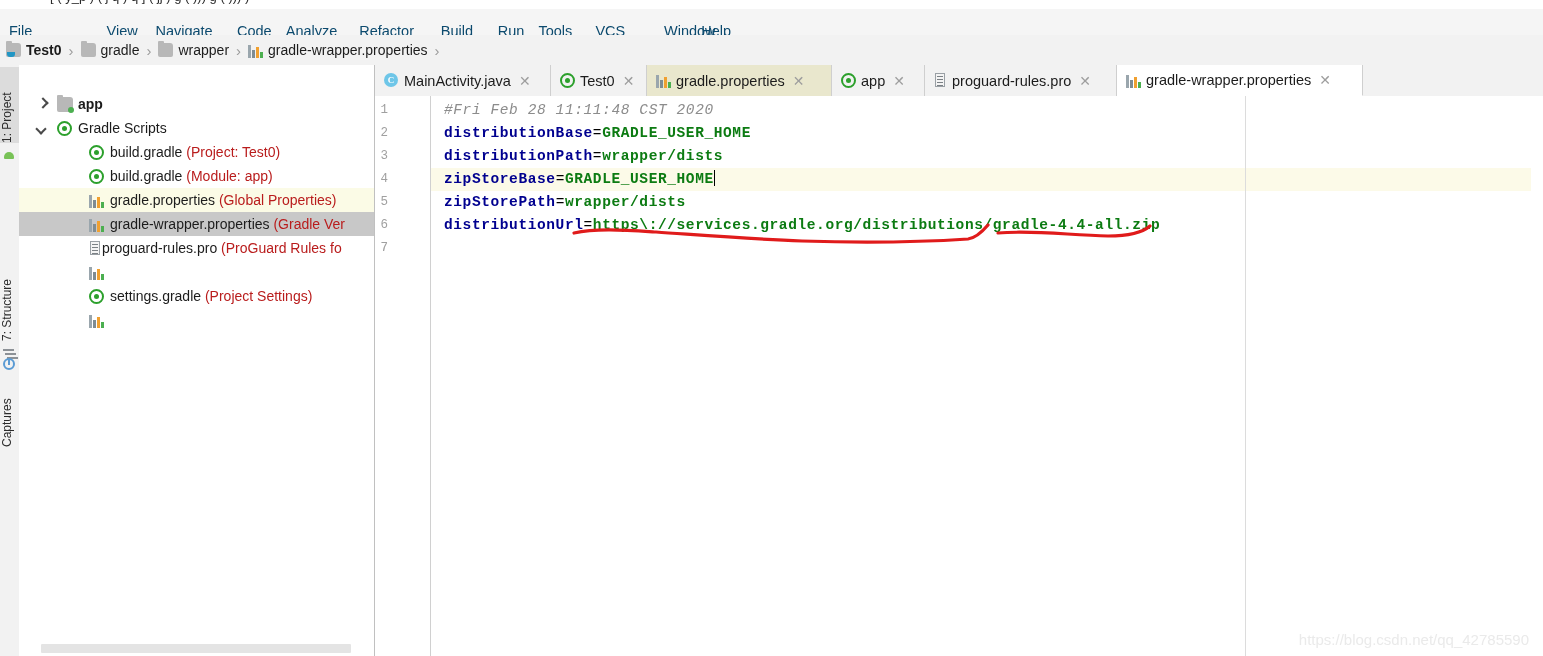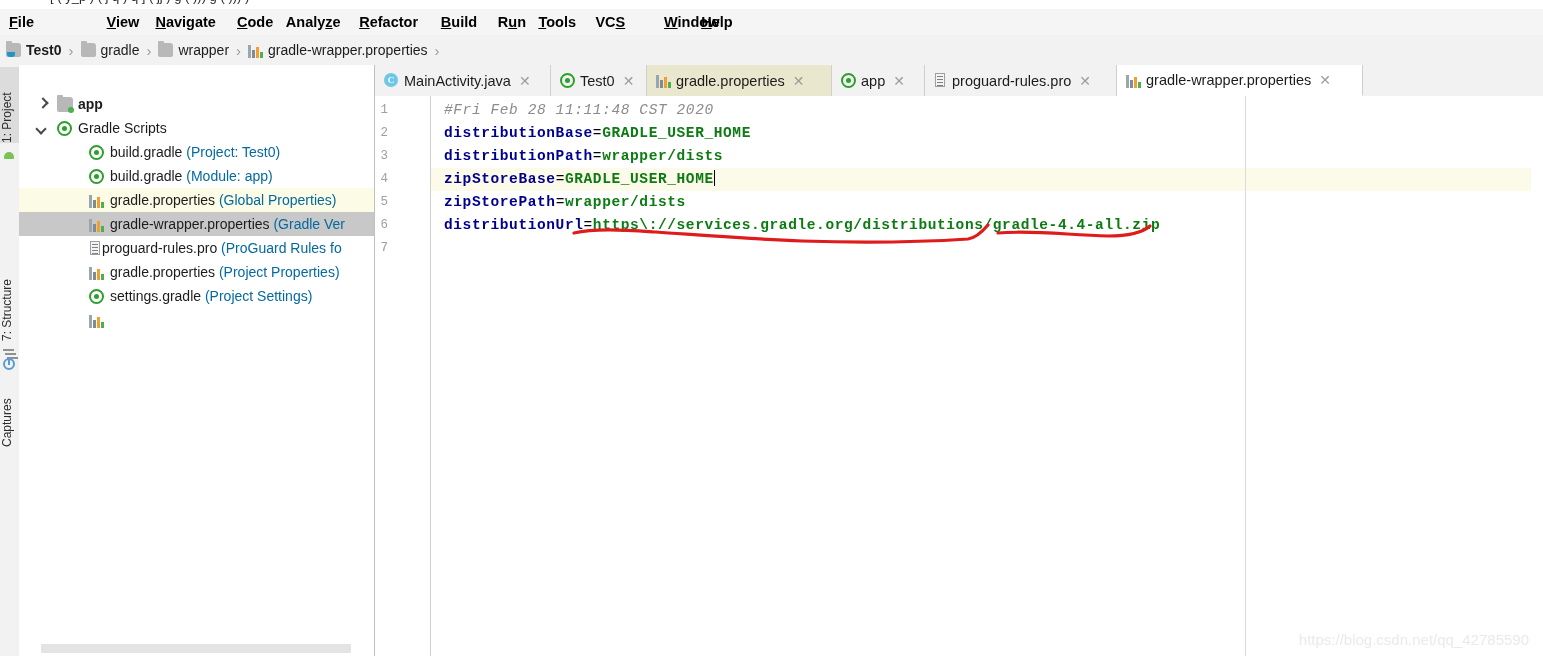--- a/index.html
+++ b/index.html
@@ -11,22 +11,22 @@
     -webkit-font-smoothing:antialiased;
   }
   .app{position:relative;width:1543px;height:656px;background:#f2f2f2;}
 
   
   .titlebar{position:absolute;left:0;top:0;width:1543px;height:9px;background:#ffffff;overflow:hidden;}
   .titlebar .ttext{position:absolute;left:50px;top:-11px;font-size:13px;color:#2b2b2b;white-space:nowrap;}
 
   
   .menubar{position:absolute;left:0;top:9px;width:1543px;height:26px;background:#f5f5f5;}
-  .menuitem{position:absolute;top:3px;height:20px;line-height:20px;font-size:14.5px;color:#000000;
-            padding:0 5px;white-space:nowrap;cursor:default;font-weight:bold;}
+  .menuitem{position:absolute;top:12px;height:20px;line-height:20px;font-size:14.5px;color:#0c4a6e;
+            padding:0 5px;white-space:nowrap;cursor:default;}
   .menuitem u{text-decoration:underline;}
 
   
   .navbar{position:absolute;left:0;top:35px;width:1543px;height:30px;background:#f2f2f2;border-bottom:1px solid #d9d9d9;}
   .crumbs{position:absolute;left:6px;top:0;height:30px;display:flex;align-items:center;}
   .crumb{display:flex;align-items:center;height:30px;font-size:14px;color:#1c1c1c;white-space:nowrap;}
   .crumb.bold{font-weight:bold;}
   .crumb-sep{color:#9b9b9b;font-size:15px;margin:0 7px 0 7px;}
   .ci{width:15px;height:14px;margin-right:5px;display:inline-block;position:relative;}
 
@@ -121,21 +121,21 @@
   .tree{position:absolute;left:0;top:27px;width:355px;height:545px;overflow:hidden;}
   .trow{position:relative;height:24px;line-height:24px;white-space:nowrap;cursor:default;font-size:14px;color:#1c1c1c;}
   .trow.hl-sel{background:#c8c8c8;padding-left:11px;}
   .trow.hl-yel{background:#fbfbe6;}
   .trow .arrow{position:absolute;top:7px;width:10px;height:10px;}
   .arrow.right:before{content:"";position:absolute;left:2px;top:0;width:6px;height:6px;border-right:2px solid #4a4a4a;border-bottom:2px solid #4a4a4a;transform:rotate(-45deg);}
   .arrow.down:before{content:"";position:absolute;left:0px;top:2px;width:6px;height:6px;border-right:2px solid #4a4a4a;border-bottom:2px solid #4a4a4a;transform:rotate(45deg);}
   .trow .tic{position:absolute;top:5px;width:16px;height:15px;}
   .trow .tlabel{position:absolute;top:0;font-size:14px;}
   .trow .tlabel b{font-weight:bold;}
-  .tnote{color:#0369a1;}
+  .tnote{color:#b91c1c;}
 
   .pp-hscroll{position:absolute;left:22px;bottom:3px;width:310px;height:9px;background:#e4e4e4;border-radius:1px;}
 
   
   .editor{position:absolute;left:375px;top:65px;right:0;height:591px;background:#ffffff;}
   .tabbar{position:absolute;left:0;top:0;width:1168px;height:31px;background:#f2f2f2;border-bottom:1px solid #9c9c9c;}
   .etab{position:absolute;top:0;height:31px;display:flex;align-items:center;padding:0 6px 0 9px;
         box-sizing:border-box;font-size:14.5px;color:#1c1c1c;white-space:nowrap;cursor:default;
         border-right:1px solid #cfcfcf;}
   .etab.active{background:#ffffff;border-bottom:1px solid #ffffff;}
@@ -286,21 +286,20 @@
           <span class="tic ic-doc" style="left: 70px;"></span>
           <span class="tlabel" style="left: 83px;"><span>proguard-rules.pro</span><span class="tnote"> (ProGuard Rules fo</span></span>
         </div>
         <div class="trow">
           <span class="tic ic-gprops" style="left: 70px;">
             <i class="b1"></i>
             <i class="b2"></i>
             <i class="b3"></i>
             <i class="b4"></i>
           </span>
-          <span class="tlabel" style="left: 91px;"><span>gradle.properties</span><span class="tnote"> (Project Properties)</span></span>
         </div>
         <div class="trow">
           <span class="tic ic-gradle" style="left: 70px;"></span>
           <span class="tlabel" style="left: 91px;"><span>settings.gradle</span><span class="tnote"> (Project Settings)</span></span>
         </div>
         <div class="trow">
           <span class="tic ic-gprops" style="left: 70px;">
             <i class="b1"></i>
             <i class="b2"></i>
             <i class="b3"></i>

